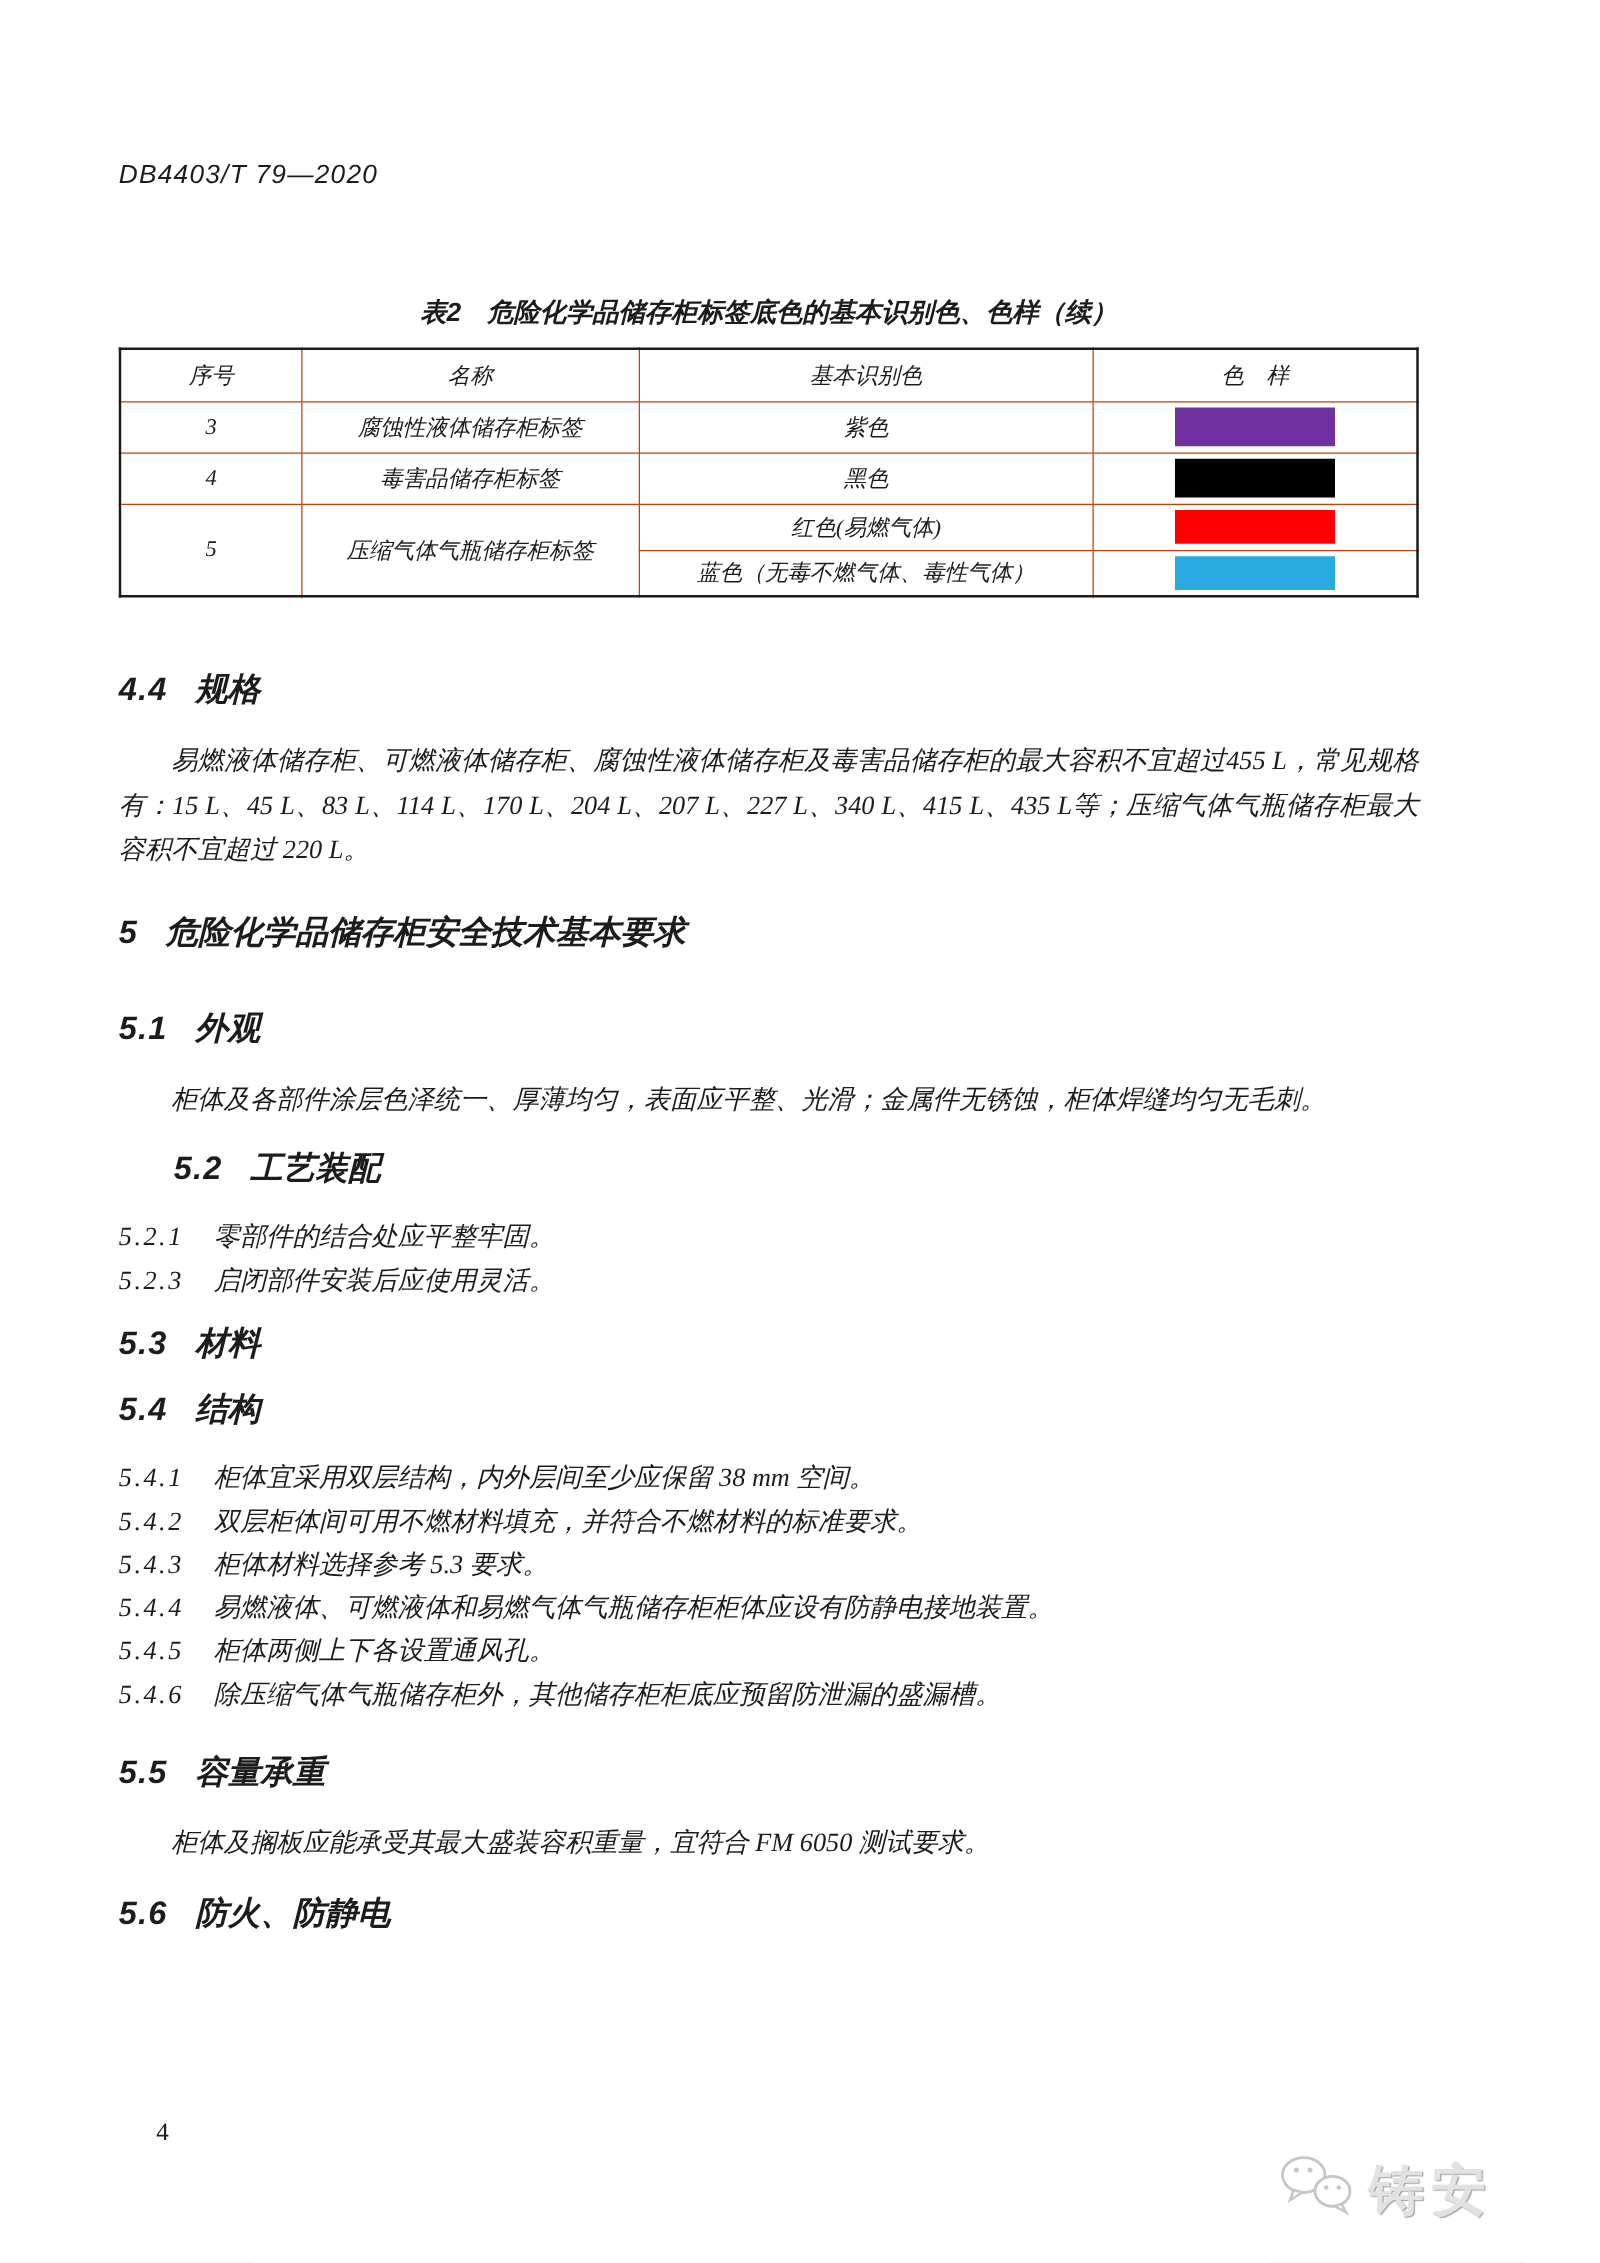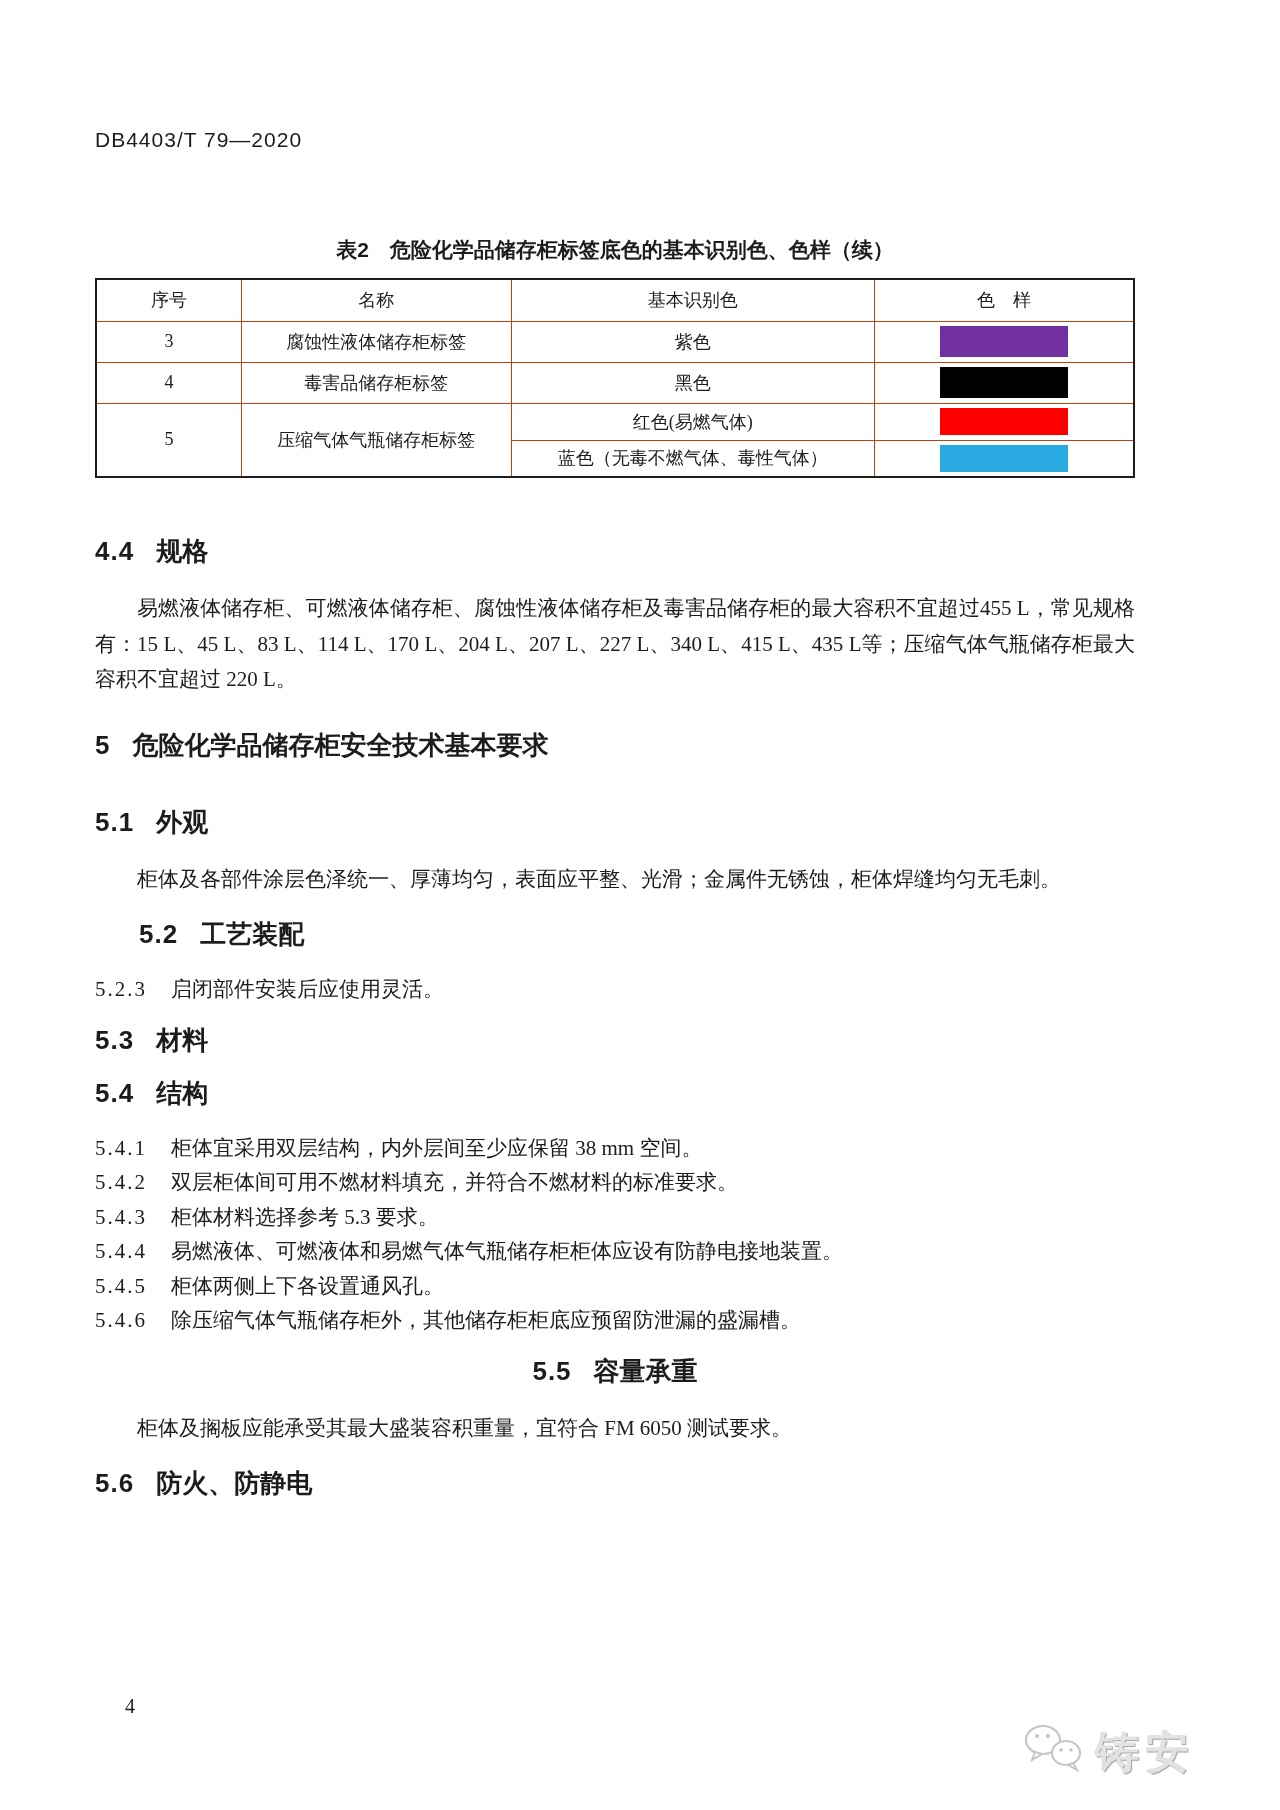--- a/index.html
+++ b/index.html
@@ -5,21 +5,21 @@
   * { margin: 0; padding: 0; box-sizing: border-box; }
   html, body { background: #e9e9e9; }
   .page {
     width: 1280px; height: 1810px;
     margin: 0 auto; position: relative;
     background: #ffffff;
     overflow: hidden;
     color: #1c1c1c;
     font-family: "Liberation Serif", "DejaVu Serif", serif;
   }
-  .content { padding: 0 145px 0 95px; }
+  .content { padding: 0 145px 0 95px; font-style: italic; }
   .doc-header {
     padding-top: 128px;
     font-family: "Liberation Sans", "DejaVu Sans", sans-serif;
     font-size: 21px; letter-spacing: 1px;
   }
   .table-title {
     margin-top: 84px;
     text-align: center;
     font-family: "Liberation Sans", "DejaVu Sans", sans-serif;
     font-weight: bold; font-size: 21px;
@@ -50,21 +50,21 @@
     font-family: "Liberation Sans", "DejaVu Sans", sans-serif;
     font-weight: bold; font-size: 26px;
   }
   .sec-h .num { font-weight: bold; margin-right: 22px; letter-spacing: 1px; }
   .h-44 { margin-top: 56px; }
   .h-5  { margin-top: 30px; }
   .h-51 { margin-top: 42px; }
   .h-52 { margin-top: 20px; margin-left: 44px; }
   .h-53 { margin-top: 16px; }
   .h-54 { margin-top: 18px; }
-  .h-55 { margin-top: 16px; text-align: center; }
+  .h-55 { margin-top: 28px; }
   .h-56 { margin-top: 20px; }
 
   .para {
     margin-top: 22px;
     font-size: 21px; line-height: 35.5px;
     text-indent: 2em; text-align: justify;
   }
   .clauses { margin-top: 20px; list-style: none; }
   .clauses li {
     font-size: 21px; line-height: 34.5px;
@@ -158,20 +158,21 @@
 
     <div class="sec-h h-51">
       <span class="num">5.1</span><span>外观</span>
     </div>
     <p class="para">柜体及各部件涂层色泽统一、厚薄均匀，表面应平整、光滑；金属件无锈蚀，柜体焊缝均匀无毛刺。</p>
 
     <div class="sec-h h-52">
       <span class="num">5.2</span><span>工艺装配</span>
     </div>
     <ul class="clauses">
+      <li><span class="cnum">5.2.1</span><span>零部件的结合处应平整牢固。</span></li>
       <li><span class="cnum">5.2.3</span><span>启闭部件安装后应使用灵活。</span></li>
     </ul>
 
     <div class="sec-h h-53">
       <span class="num">5.3</span><span>材料</span>
     </div>
 
     <div class="sec-h h-54">
       <span class="num">5.4</span><span>结构</span>
     </div>

